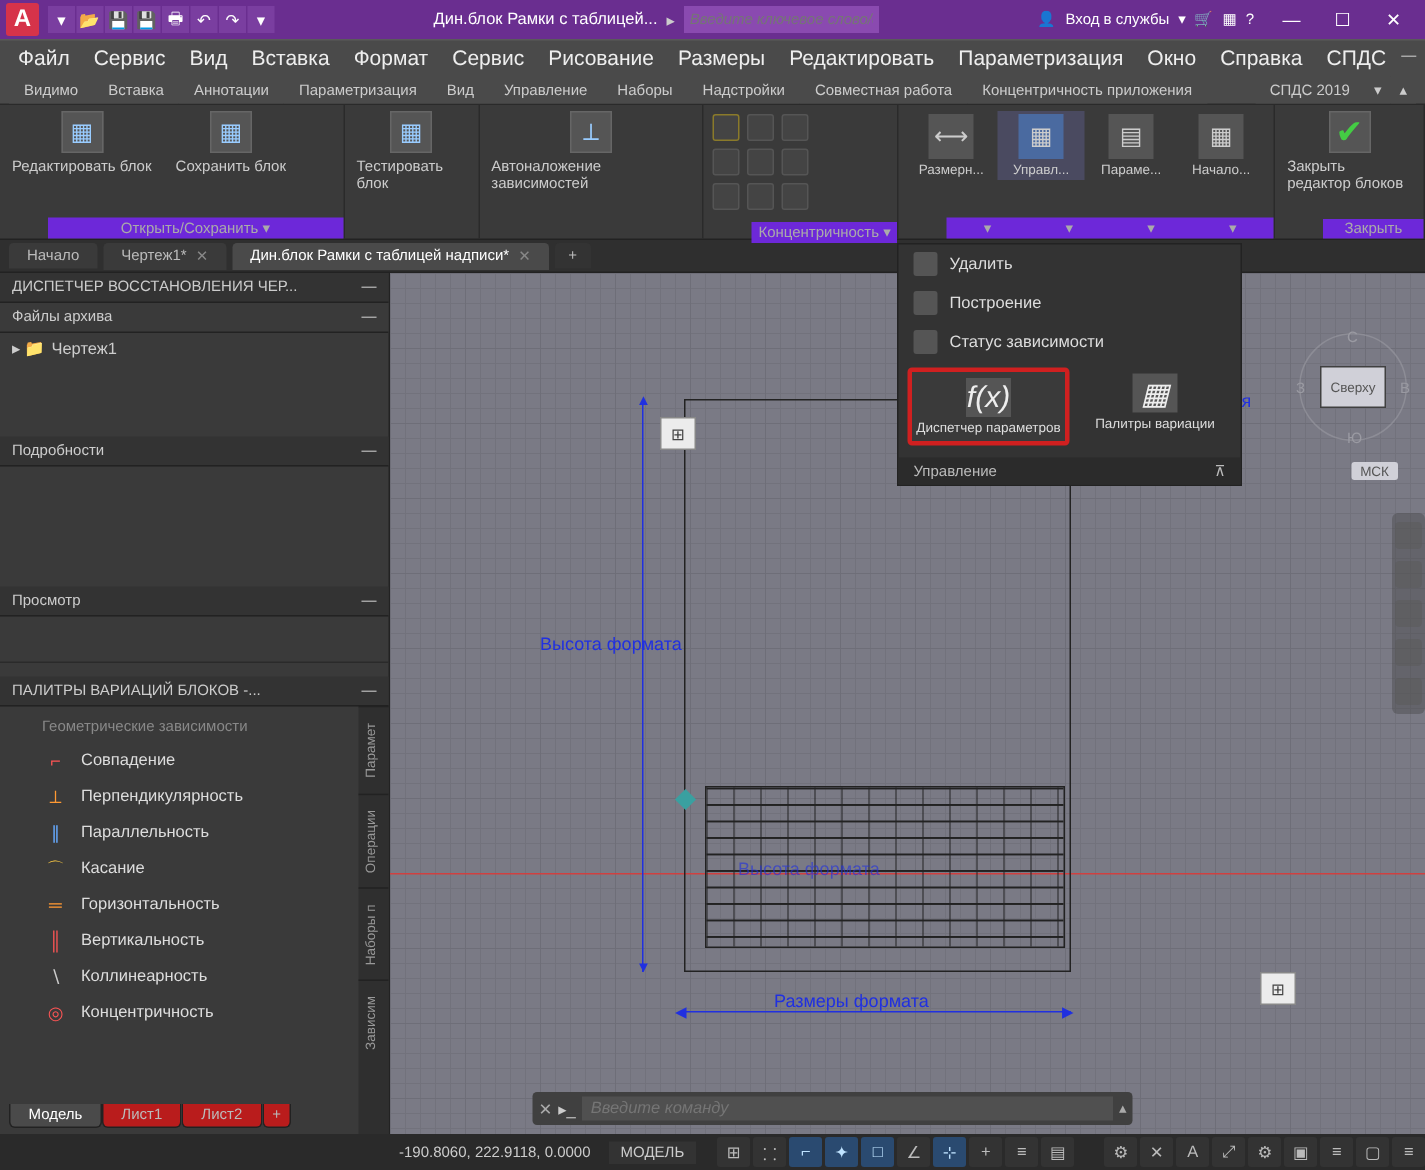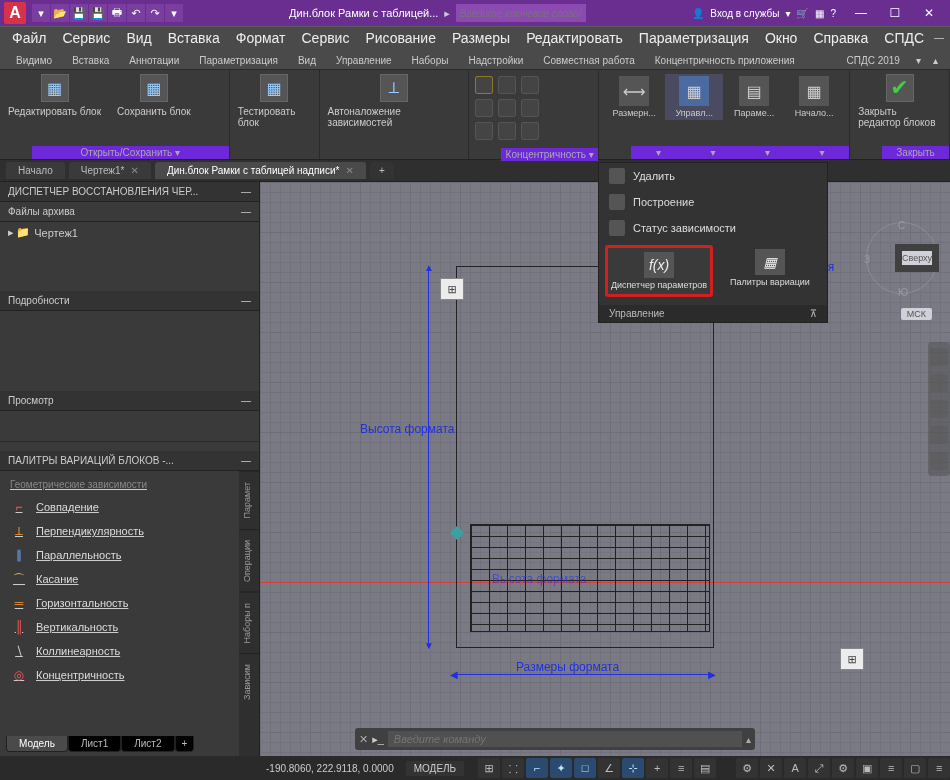--- a/index.html
+++ b/index.html
@@ -57,21 +57,21 @@
 
 
 .leftcol { width: 260px; background: #3a3a3a; display: flex; flex-direction: column; border-right: 1px solid #222; }
 .palh { background: #333; padding: 4px 8px; font-size: 10px; color: #ccc; display: flex; align-items: center; justify-content: space-between; border-bottom: 1px solid #222; }
 .palbody { flex: 0 0 auto; padding: 4px 8px; font-size: 10px; color: #ccc; }
 .archrow { display: flex; align-items: center; gap: 4px; font-size: 11px; }
 .palspacer { flex: 0 0 48px; }
 .palsep { height: 10px; border-top: 1px solid #2a2a2a; }
 
 .pal2 { flex: 1; display: flex; }
-.pal2 .list { flex: 1; padding: 6px 4px; display: flex; flex-direction: column; gap: 6px; text-decoration: underline; }
+.pal2 .list { flex: 1; padding: 6px 22px; display: flex; flex-direction: column; gap: 6px; }
 .pal2 .sub { color: #888; padding: 2px 6px; font-size: 10px; }
 .pal2 .crow { display: flex; align-items: center; gap: 8px; padding: 2px 6px; font-size: 11px; color: #ddd; }
 .cicon { width: 18px; height: 14px; display: flex; align-items: center; justify-content: center; font-size: 12px; }
 .cicon.r { color: #f55; } .cicon.o { color: #f93; } .cicon.b { color: #6af; } .cicon.y { color: #fc4; } .cicon.g { color: #ccc; }
 .pal2 .sidetabs { width: 20px; background: #2f2f2f; display: flex; flex-direction: column; }
 .sidet { writing-mode: vertical-rl; transform: rotate(180deg); font-size: 9px; padding: 10px 3px; color: #999; border-bottom: 1px solid #222; text-align: center; }
 
 
 .canvas { flex: 1; position: relative; background: #7a7a85; }
 .grid { position: absolute; inset: 0;
@@ -88,47 +88,47 @@
 .dimtxt { position: absolute; color: #2030e0; font-size: 12px; white-space: nowrap; }
 .dimarrow { position: absolute; background: #2030e0; }
 .dimv { width: 1px; } .dimh { height: 1px; }
 .ah { position: absolute; color: #2030e0; font-size: 10px; }
 .grip { position: absolute; width: 10px; height: 10px; background: #3aa0a0; transform: rotate(45deg); }
 .gripbox { position: absolute; width: 24px; height: 22px; border: 1px solid #888; background: #ececec; display: flex; align-items: center; justify-content: center; font-size: 11px; color: #444; }
 
 
 .vcube { position: absolute; right: 12px; top: 40px; width: 72px; height: 72px; }
 .vcube .ring { position: absolute; inset: 0; border: 1px solid #9a9aa2; border-radius: 50%; opacity: .6; }
-.vcube .face { position: absolute; left: 14px; top: 22px; width: 44px; height: 28px; background: #d0d0d8; color: #555; font-size: 9px; display: flex; align-items: center; justify-content: center; border: 7px solid #404040; margin-left: 15px; }
+.vcube .face { position: absolute; left: 14px; top: 22px; width: 44px; height: 28px; background: #d0d0d8; color: #555; font-size: 9px; display: flex; align-items: center; justify-content: center; border: 1px solid #404040; }
 .vcube .dir { position: absolute; color: #9a9aa2; font-size: 10px; }
 .wcs { position: absolute; right: 18px; top: 126px; background: #d0d0d8; color: #555; font-size: 9px; padding: 1px 6px; border-radius: 2px; }
 
 
 .navbar { position: absolute; right: 0; top: 160px; width: 22px; background: rgba(60,60,60,.35); display: flex; flex-direction: column; gap: 8px; padding: 6px 2px; border-radius: 4px; }
 .navbar .nb { width: 18px; height: 18px; background: rgba(90,90,90,.5); border-radius: 3px; }
 
 
 .dropdown { position: absolute; left: 338px; top: -20px; width: 230px; background: #333; border: 1px solid #222; z-index: 50; }
 .ddrow { display: flex; align-items: center; gap: 8px; padding: 5px 10px; color: #ddd; font-size: 11px; }
 .ddrow .dicon { width: 16px; height: 16px; background: #555; border-radius: 2px; }
 .ddbtns { display: flex; padding: 4px 6px 8px; gap: 6px; }
 .ddbtn { flex: 1; display: flex; flex-direction: column; align-items: center; gap: 2px; padding: 4px 2px; font-size: 9px; text-align: center; color: #ddd; border-radius: 3px; }
 .ddbtn.hl { border: 3px solid #d02020; background: #3a3a3a; }
-.ddbtn .dlic { width: 30px; height: 26px; background: #555; display: flex; align-items: center; justify-content: center; color: #eee; font-size: 14px; font-style: italic; }
+.ddbtn .dlic { width: 30px; height: 26px; background: #555; display: flex; align-items: center; justify-content: center; color: #eee; font-size: 20px; font-style: italic; }
 .ddfoot { background: #2b2b2b; padding: 3px 10px; font-size: 10px; color: #bbb; display: flex; justify-content: space-between; align-items: center; }
 
 
 .cmdline { position: absolute; left: 95px; bottom: 6px; width: 400px; height: 22px; background: #404040; display: flex; align-items: center; border-radius: 3px; padding: 0 4px; gap: 4px; z-index: 10; }
 .cmdline .x { color: #aaa; font-size: 11px; }
 .cmdinput { flex: 1; background: #505050; border: none; color: #ccc; font-size: 11px; padding: 2px 6px; font-style: italic; }
 .cmdline .arr { color: #aaa; font-size: 10px; }
 
 
 .modeltabs { position: absolute; left: 6px; bottom: 0; display: flex; gap: 0; height: 20px; align-items: flex-start; }
-.mtab { padding: 2px 12px; background: #000000; color: #bbb; font-size: 10px; border-radius: 0 0 4px 4px; border: 1px solid #222; border-top: none; }
+.mtab { padding: 2px 12px; background: #b91c1c; color: #bbb; font-size: 10px; border-radius: 0 0 4px 4px; border: 1px solid #222; border-top: none; }
 .mtab.active { background: #4a4a4a; color: #fff; }
 .mtab.plus { padding: 2px 6px; }
 
 
 .statusbar { position: absolute; left: 0; right: 0; bottom: 0; height: 24px; background: #2a2a2a; display: flex; align-items: center; padding: 0 6px; gap: 6px; color: #ccc; font-size: 10px; }
 .statusbar .sbl { flex: 0 0 auto; margin-left: 260px; }
 .sbtns { display: flex; gap: 2px; margin-left: 8px; }
 .sbtn { width: 22px; height: 20px; background: #333; display: flex; align-items: center; justify-content: center; font-size: 11px; color: #bbb; border-radius: 2px; }
 .sbtn.on { background: #2a4a70; color: #bfe3ff; }
 .spacer { flex: 1; }

